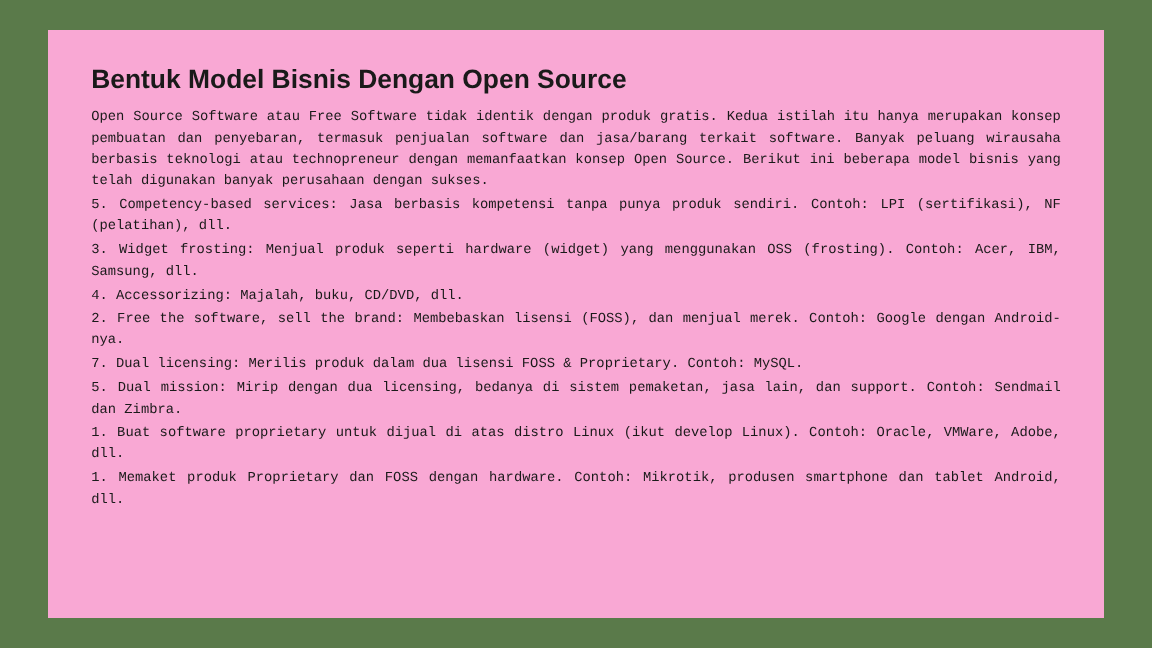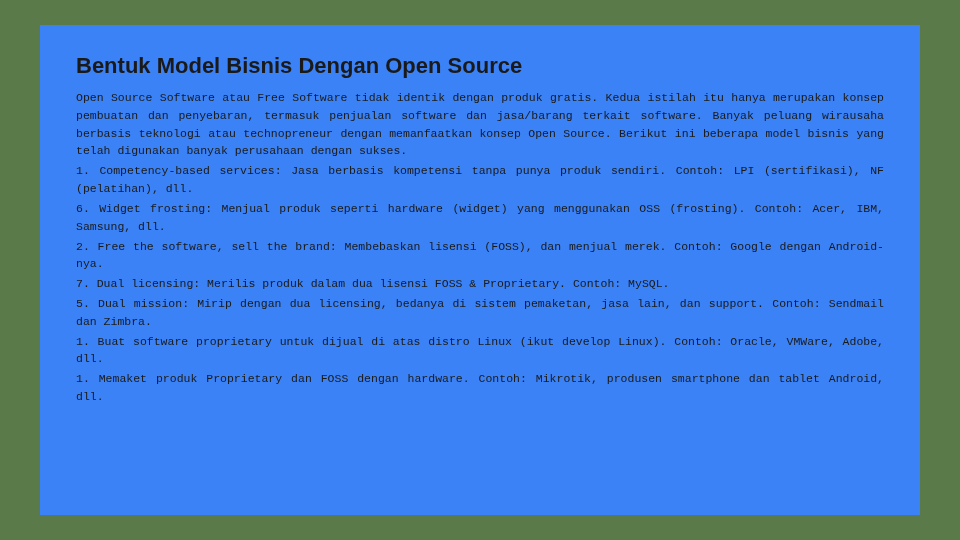--- a/index.html
+++ b/index.html
@@ -14,21 +14,21 @@
       background: #5a7a4a;
       display: flex;
       align-items: center;
       justify-content: center;
       font-family: 'Times New Roman', Times, serif;
     }
 
     .slide-container {
       width: 880px;
       min-height: 490px;
-      background: #3b82f6;
+      background: #f9a8d4;
       padding: 28px 36px 28px 36px;
       position: relative;
     }
 
     .slide-title {
       font-size: 22px;
       font-weight: bold;
       color: #1a1a1a;
       margin-bottom: 10px;
       font-family: Arial, sans-serif;
@@ -48,21 +48,22 @@
     }
   </style>
 </head>
 <body>
 
 <div class="slide-container">
   <div class="slide-title">Bentuk Model Bisnis Dengan Open Source</div>
   <div class="slide-body">
 
   <p>Open Source Software atau Free Software tidak identik dengan produk gratis. Kedua istilah itu hanya merupakan konsep pembuatan dan penyebaran, termasuk penjualan software dan jasa/barang terkait software. Banyak peluang wirausaha berbasis teknologi atau technopreneur dengan memanfaatkan konsep Open Source. Berikut ini beberapa model bisnis yang telah digunakan banyak perusahaan dengan sukses.</p>
-      <p>1. Competency-based services: Jasa berbasis kompetensi tanpa punya produk sendiri. Contoh: LPI (sertifikasi), NF (pelatihan), dll.</p>
-      <p>6. Widget frosting: Menjual produk seperti hardware (widget) yang menggunakan OSS (frosting). Contoh: Acer, IBM, Samsung, dll.</p>
+      <p>5. Competency-based services: Jasa berbasis kompetensi tanpa punya produk sendiri. Contoh: LPI (sertifikasi), NF (pelatihan), dll.</p>
+      <p>3. Widget frosting: Menjual produk seperti hardware (widget) yang menggunakan OSS (frosting). Contoh: Acer, IBM, Samsung, dll.</p>
+      <p>4. Accessorizing: Majalah, buku, CD/DVD, dll.</p>
       <p>2. Free the software, sell the brand: Membebaskan lisensi (FOSS), dan menjual merek. Contoh: Google dengan Android-nya.</p>
       <p>7. Dual licensing: Merilis produk dalam dua lisensi FOSS &amp; Proprietary. Contoh: MySQL.</p>
       <p>5. Dual mission: Mirip dengan dua licensing, bedanya di sistem pemaketan, jasa lain, dan support. Contoh: Sendmail dan Zimbra.</p>
       <p>1. Buat software proprietary untuk dijual di atas distro Linux (ikut develop Linux). Contoh: Oracle, VMWare, Adobe, dll.</p>
       <p>1. Memaket produk Proprietary dan FOSS dengan hardware. Contoh: Mikrotik, produsen smartphone dan tablet Android, dll.</p>
     </div>
 </div>
 
 </body></html>

